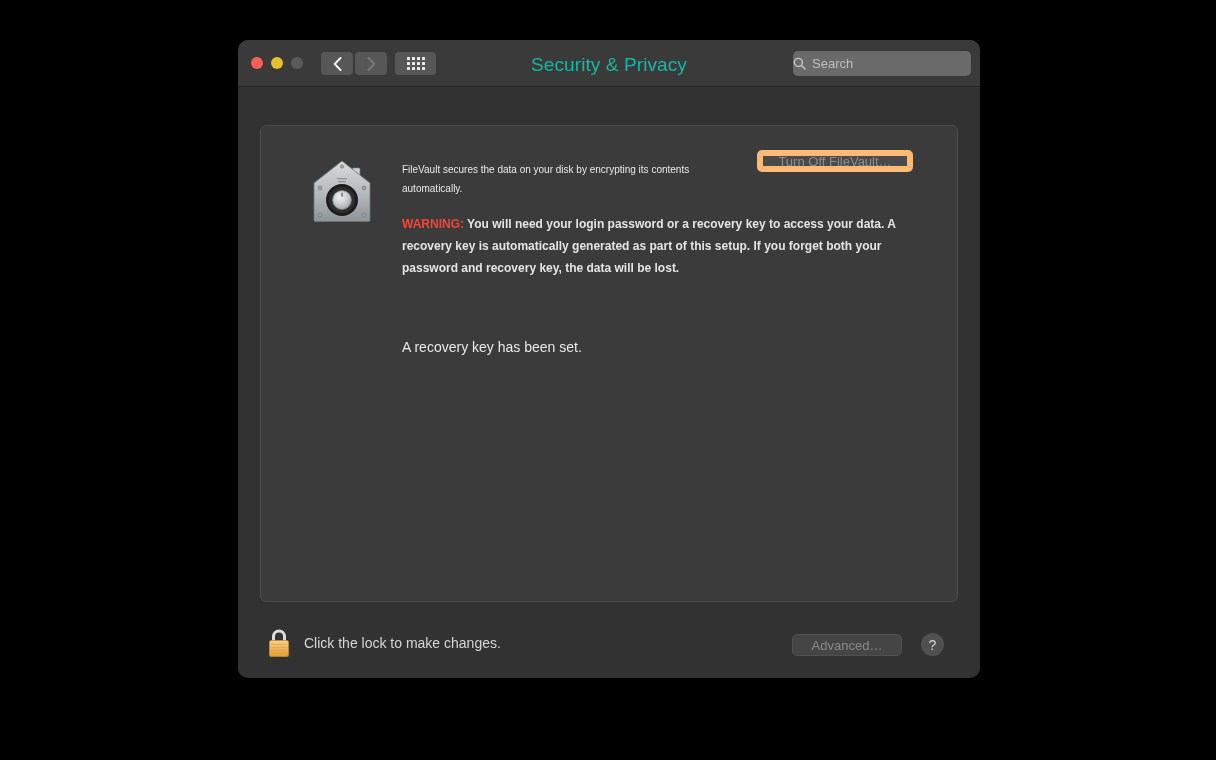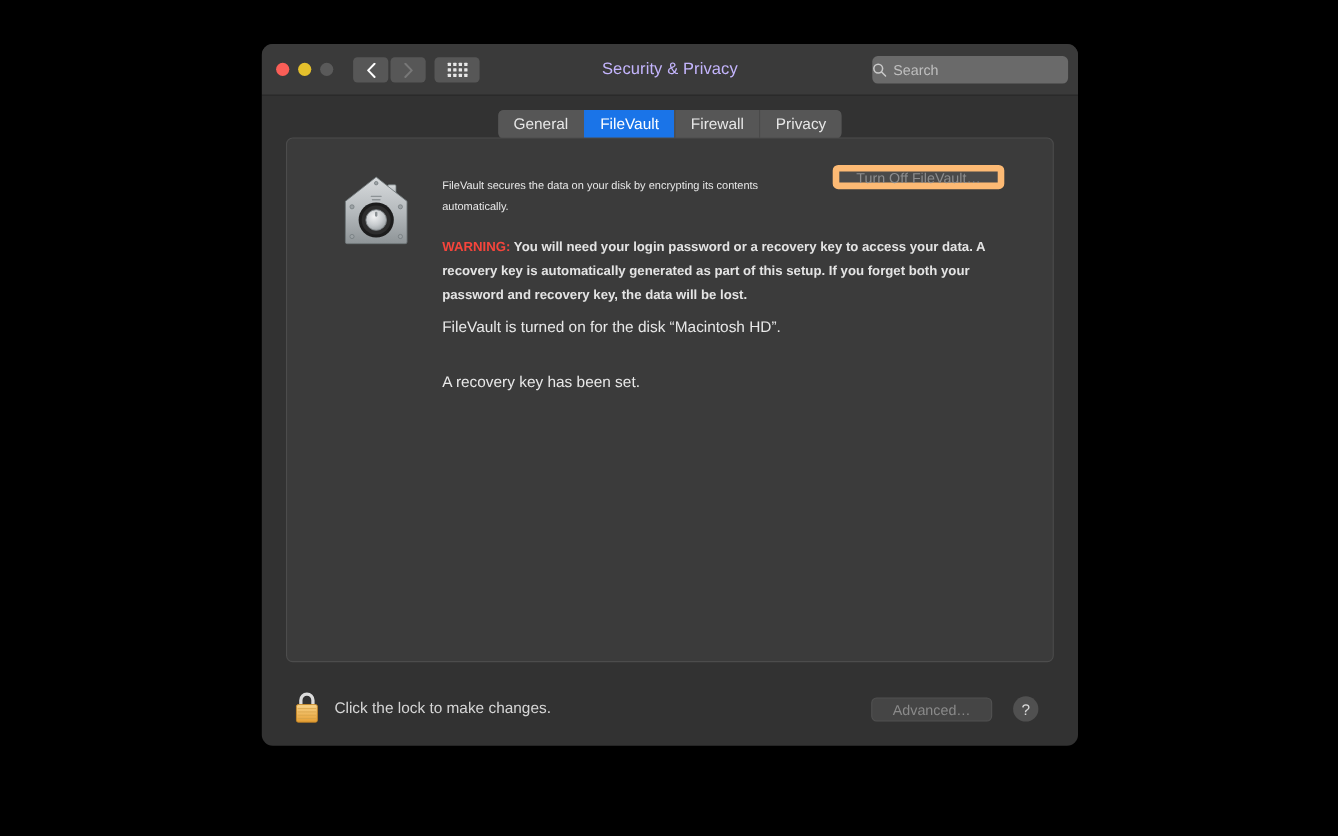--- a/index.html
+++ b/index.html
@@ -81,22 +81,22 @@
     grid-template-columns: repeat(4, 3px);
     grid-template-rows: repeat(3, 3px);
     gap: 2px;
   }
   .dot-grid i { display: block; width: 3px; height: 3px; background: #e8e8e8; border-radius: 0.5px; }
 
   #window-title {
     position: absolute;
     left: 0; right: 0; top: 14px;
     text-align: center;
-    font-size: 15px;
-    color: #c4b5fd;
+    font-size: 19px;
+    color: #14b8a6;
     letter-spacing: 0.1px;
     pointer-events: none;
   }
 
   #search-field {
     position: absolute;
     right: 9px;
     top: 11px;
     width: 178px;
     height: 25px;
@@ -318,28 +318,20 @@
 
     <div id="search-field">
       <svg width="13" height="13" viewBox="0 0 14 14">
         <circle cx="5.8" cy="5.8" r="4.3" fill="none" stroke="#c9c9c9" stroke-width="1.5"></circle>
         <path d="M9.1 9.1 L13 13" stroke="#c9c9c9" stroke-width="1.5" stroke-linecap="round"></path>
       </svg>
       <span class="placeholder">Search</span>
     </div>
   </div>
 
-  <div id="tabbar">
-    <div class="segmented">
-      <div class="seg">General</div>
-      <div class="seg active">FileVault</div>
-      <div class="seg">Firewall</div>
-      <div class="seg">Privacy</div>
-    </div>
-  </div>
 
   <div id="content-panel">
 
     <svg id="fv-icon" viewBox="0 0 62 66">
       <defs>
         <linearGradient id="houseGrad" x1="0" y1="0" x2="0" y2="1">
           <stop offset="0%" stop-color="#d8dbdd"></stop>
           <stop offset="55%" stop-color="#b3b8bb"></stop>
           <stop offset="100%" stop-color="#8e9497"></stop>
         </linearGradient>
@@ -370,21 +362,20 @@
     </svg>
 
     <div id="fv-desc">FileVault secures the data on your disk by encrypting its contents automatically.</div>
 
     <div id="fv-warning">
       <span class="warn-label">WARNING:</span><span> You will need your login password or a recovery key to access your data. A recovery key is automatically generated as part of this setup. If you forget both your password and recovery key, the data will be lost.</span>
     </div>
 
     <div id="turn-off-btn">Turn Off FileVault…</div>
 
-    <div id="status-disk">FileVault is turned on for the disk “Macintosh HD”.</div>
     <div id="status-key">A recovery key has been set.</div>
   </div>
 
   <div id="footer">
 
     <svg id="lock-icon" viewBox="0 0 26 32">
       <defs>
         <linearGradient id="lockBody" x1="0" y1="0" x2="0" y2="1">
           <stop offset="0%" stop-color="#f7cd7e"></stop>
           <stop offset="50%" stop-color="#efb košic"></stop>

